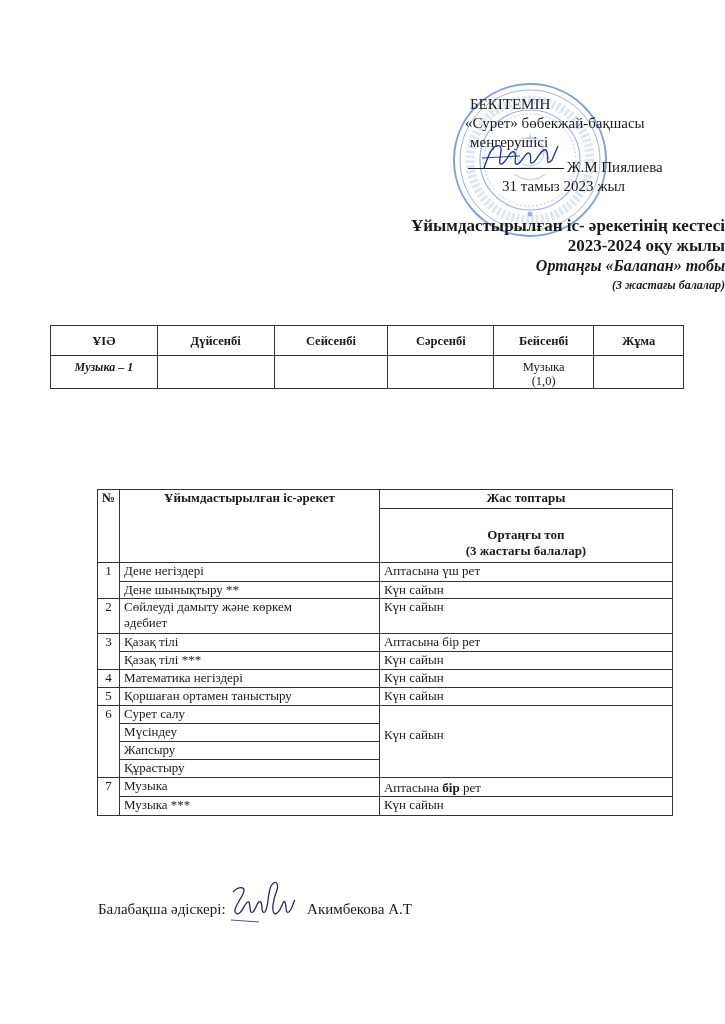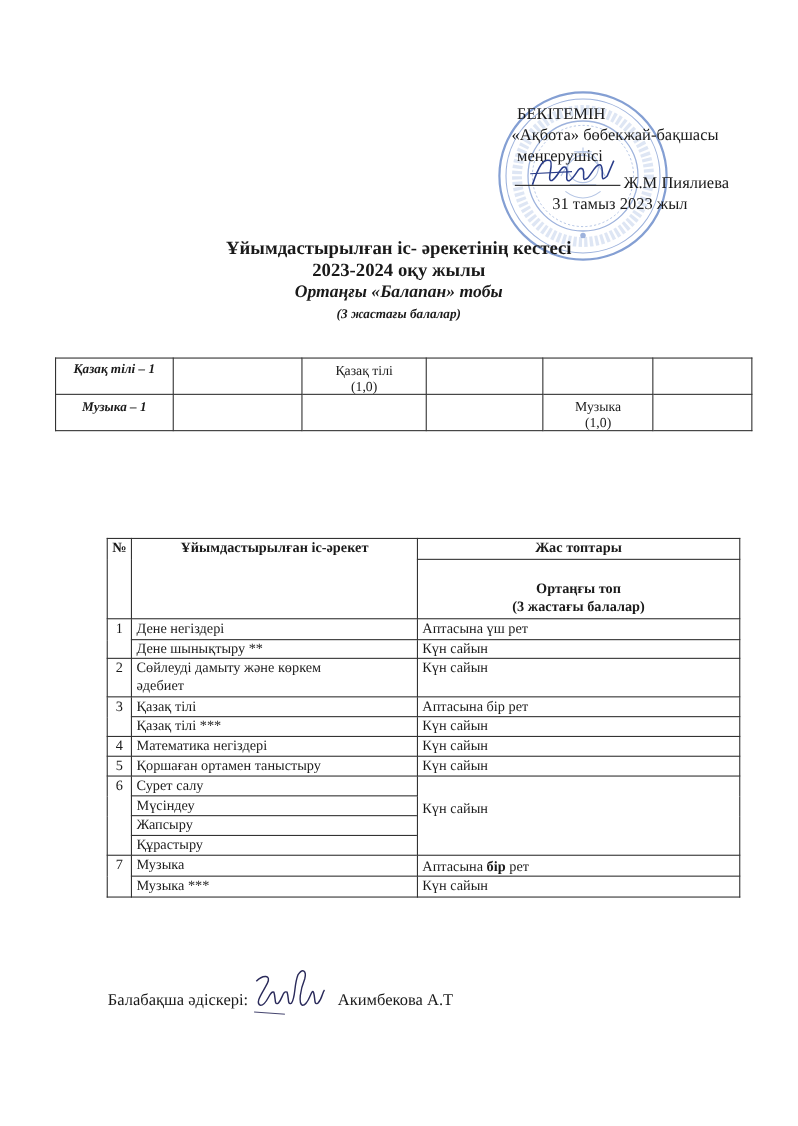--- a/index.html
+++ b/index.html
@@ -6,21 +6,21 @@
   body { width:725px; height:1024px; position:relative; overflow:hidden;
          font-family:"Liberation Serif", serif; color:#1a1a1a; }
   .abs { position:absolute; }
 
   
   .approve { font-size:15px; line-height:18px; white-space:nowrap; }
   .stamp { position:absolute; left:452px; top:82px; width:156px; height:156px; }
   .sig { position:absolute; }
 
   
-  .title-block { position:absolute; left:0; width:725px; text-align:center; }
+  .title-block { position:absolute; left:0; width:725px; text-align:right; }
   .t1 { top:216px; font-size:17px; font-weight:bold; }
   .t2 { top:236px; font-size:17px; font-weight:bold; }
   .t3 { top:257px; font-size:16px; font-weight:bold; font-style:italic; }
   .t4 { top:278px; font-size:12px; font-weight:bold; font-style:italic; }
 
   
   table { border-collapse:collapse; position:absolute; }
   #tbl1 { left:50px; top:325px; width:634px; }
   #tbl1 td, #tbl1 th { border:1px solid #333; padding:0 2px; font-size:12px; line-height:14px; vertical-align:top; text-align:center; }
   #tbl1 th { font-weight:bold; height:29px; vertical-align:middle; font-size:12.5px; }
@@ -49,21 +49,21 @@
     <circle cx="78" cy="70" r="14"></circle>
     <path d="M58 78 Q78 40 98 78"></path>
     <path d="M62 92 Q78 104 94 92"></path>
     <path d="M66 86 L90 86"></path>
     <path d="M78 52 L78 60 M70 56 L86 56"></path>
   </g>
   <circle cx="78" cy="132" r="2.5" fill="#5b7fc4" opacity="0.6"></circle>
 </svg>
 
 <div class="abs approve" style="left:470px; top:95px;text-align:right;">БЕКІТЕМІН</div>
-<div class="abs approve" style="left:465px; top:114px;">«Ақбота» бөбекжай-бақшасы</div>
+<div class="abs approve" style="left:465px; top:114px;">«Сурет» бөбекжай-бақшасы</div>
 <div class="abs approve" style="left:470px; top:133px;">меңгерушісі</div>
 <div class="abs" style="left:468px; top:168px; width:96px; border-top:1px solid #222;"></div>
 <svg class="sig" style="left:480px; top:140px; width:80px; height:34px;" viewBox="0 0 80 34">
   <path d="M4 28 C10 10 14 4 20 6 C24 8 16 26 22 24 C28 20 30 10 34 12 C38 14 32 26 38 24 C44 20 46 10 50 14 C52 18 48 26 54 22 C58 18 62 8 66 10 C70 14 64 28 72 20 L78 6" fill="none" stroke="#2a3d8a" stroke-width="1.4"></path>
   <path d="M2 18 L40 16" stroke="#2a3d8a" stroke-width="1" fill="none"></path>
 </svg>
 <div class="abs approve" style="left:567px; top:158px;">Ж.М Пиялиева</div>
 <div class="abs approve" style="left:502px; top:177px;">31 тамыз 2023 жыл</div>
 
 <div class="title-block t1">Ұйымдастырылған іс- әрекетінің кестесі</div>
@@ -74,27 +74,27 @@
 <table id="tbl1">
   <colgroup>
     <col style="width:107px">
       <col style="width:117px">
       <col style="width:114px">
     <col style="width:106px">
       <col style="width:100px">
       <col style="width:90px">
   </colgroup>
   <tbody>
-  <tr style="height:33px">
-    <td class="rh" style="padding-top:2px">Қазақ тілі – 1</td>
-    <td class="cell"></td>
-    <td class="cell" style="padding:4px 26px 0">Қазақ тілі (1,0)</td>
-    <td class="cell"></td>
-    <td class="cell"></td>
-    <td class="cell"></td>
+      <tr>
+    <th>ҰІӘ</th>
+    <th>Дүйсенбі</th>
+    <th>Сейсенбі</th>
+    <th>Сәрсенбі</th>
+    <th>Бейсенбі</th>
+    <th>Жұма</th>
   </tr>
   <tr style="height:33px">
     <td class="rh" style="padding-top:4px">Музыка – 1</td>
     <td class="cell"></td>
     <td class="cell"></td>
     <td class="cell"></td>
     <td class="cell" style="padding:4px 26px 0">Музыка (1,0)</td>
     <td class="cell"></td>
   </tr>
 </tbody>

